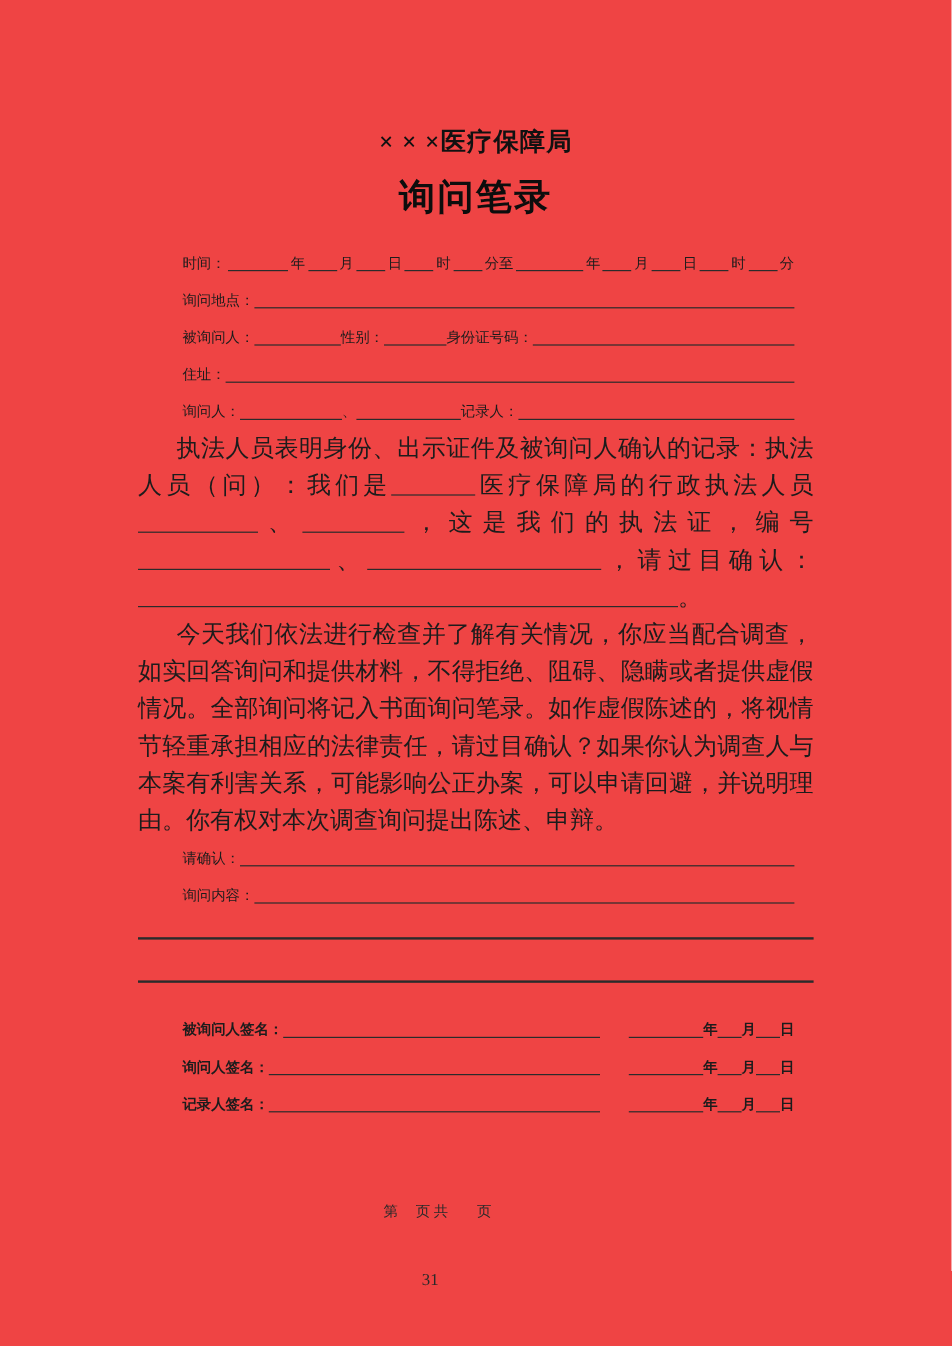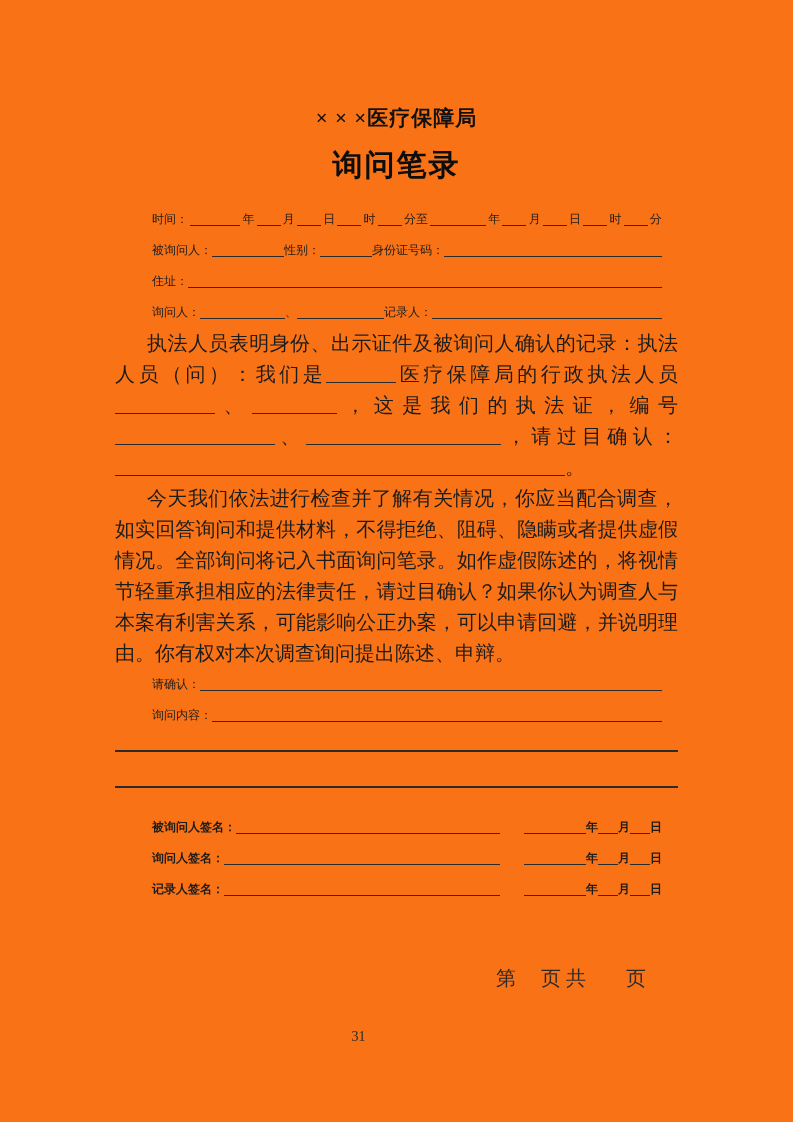--- a/index.html
+++ b/index.html
@@ -1,19 +1,19 @@
 <!DOCTYPE html>
 <html><head>
 <meta charset="utf-8">
 <style>
   html,body { margin:0; padding:0; background:#ffffff; }
   .page {
     position:relative;
     width:793px; height:1122px;
-    background:#f97316;
+    background:#ef4444;
     color:#1c1c1c;
     font-family:"Liberation Serif","DejaVu Serif",serif;
     overflow:hidden;
     box-sizing:border-box;
   }
   .content { padding:104px 115px 0 115px; box-sizing:border-box; }
 
   .org-title {
     font-size:21px; line-height:28px; font-weight:700;
     text-align:center; letter-spacing:1px; color:#111;
@@ -48,21 +48,21 @@
     vertical-align:-2px;
   }
 
   .blank-line-1 { height:19px; border-bottom:2px solid #2b2b2b; }
   .blank-line-2 { height:34px; border-bottom:2px solid #2b2b2b; }
 
   .signatures { margin-top:24px;font-weight:bold; }
   .sig-gap { margin-right:24px; }
 
   .pagination {
-    margin-top:58px; text-align:right; font-size:20px; line-height:31px;
+    margin-top:58px; text-align:center; font-size:12px; line-height:31px;
     position:relative; left:-32px; color:#2a2a2a;
   }
   .pagenum {
     margin-top:27px; text-align:center; font-size:14px; line-height:31px;
     position:relative; left:-38px; color:#2a2a2a;
   }
 </style>
 </head>
 <body>
 
@@ -91,20 +91,24 @@
         <span class="ul" style="width:24px"></span>
         <span class="lbl">月</span>
         <span class="ul" style="width:24px"></span>
         <span class="lbl">日</span>
         <span class="ul" style="width:24px"></span>
         <span class="lbl">时</span>
         <span class="ul" style="width:24px"></span>
         <span class="lbl">分</span>
       </div>
 
+      <div class="row">
+        <span class="lbl">询问地点：</span>
+        <span class="ul fill"></span>
+      </div>
 
       <div class="row">
         <span class="lbl">被询问人：</span>
         <span class="ul" style="width:72px"></span>
         <span class="lbl">性别：</span>
         <span class="ul" style="width:52px"></span>
         <span class="lbl">身份证号码：</span>
         <span class="ul fill"></span>
       </div>
 

